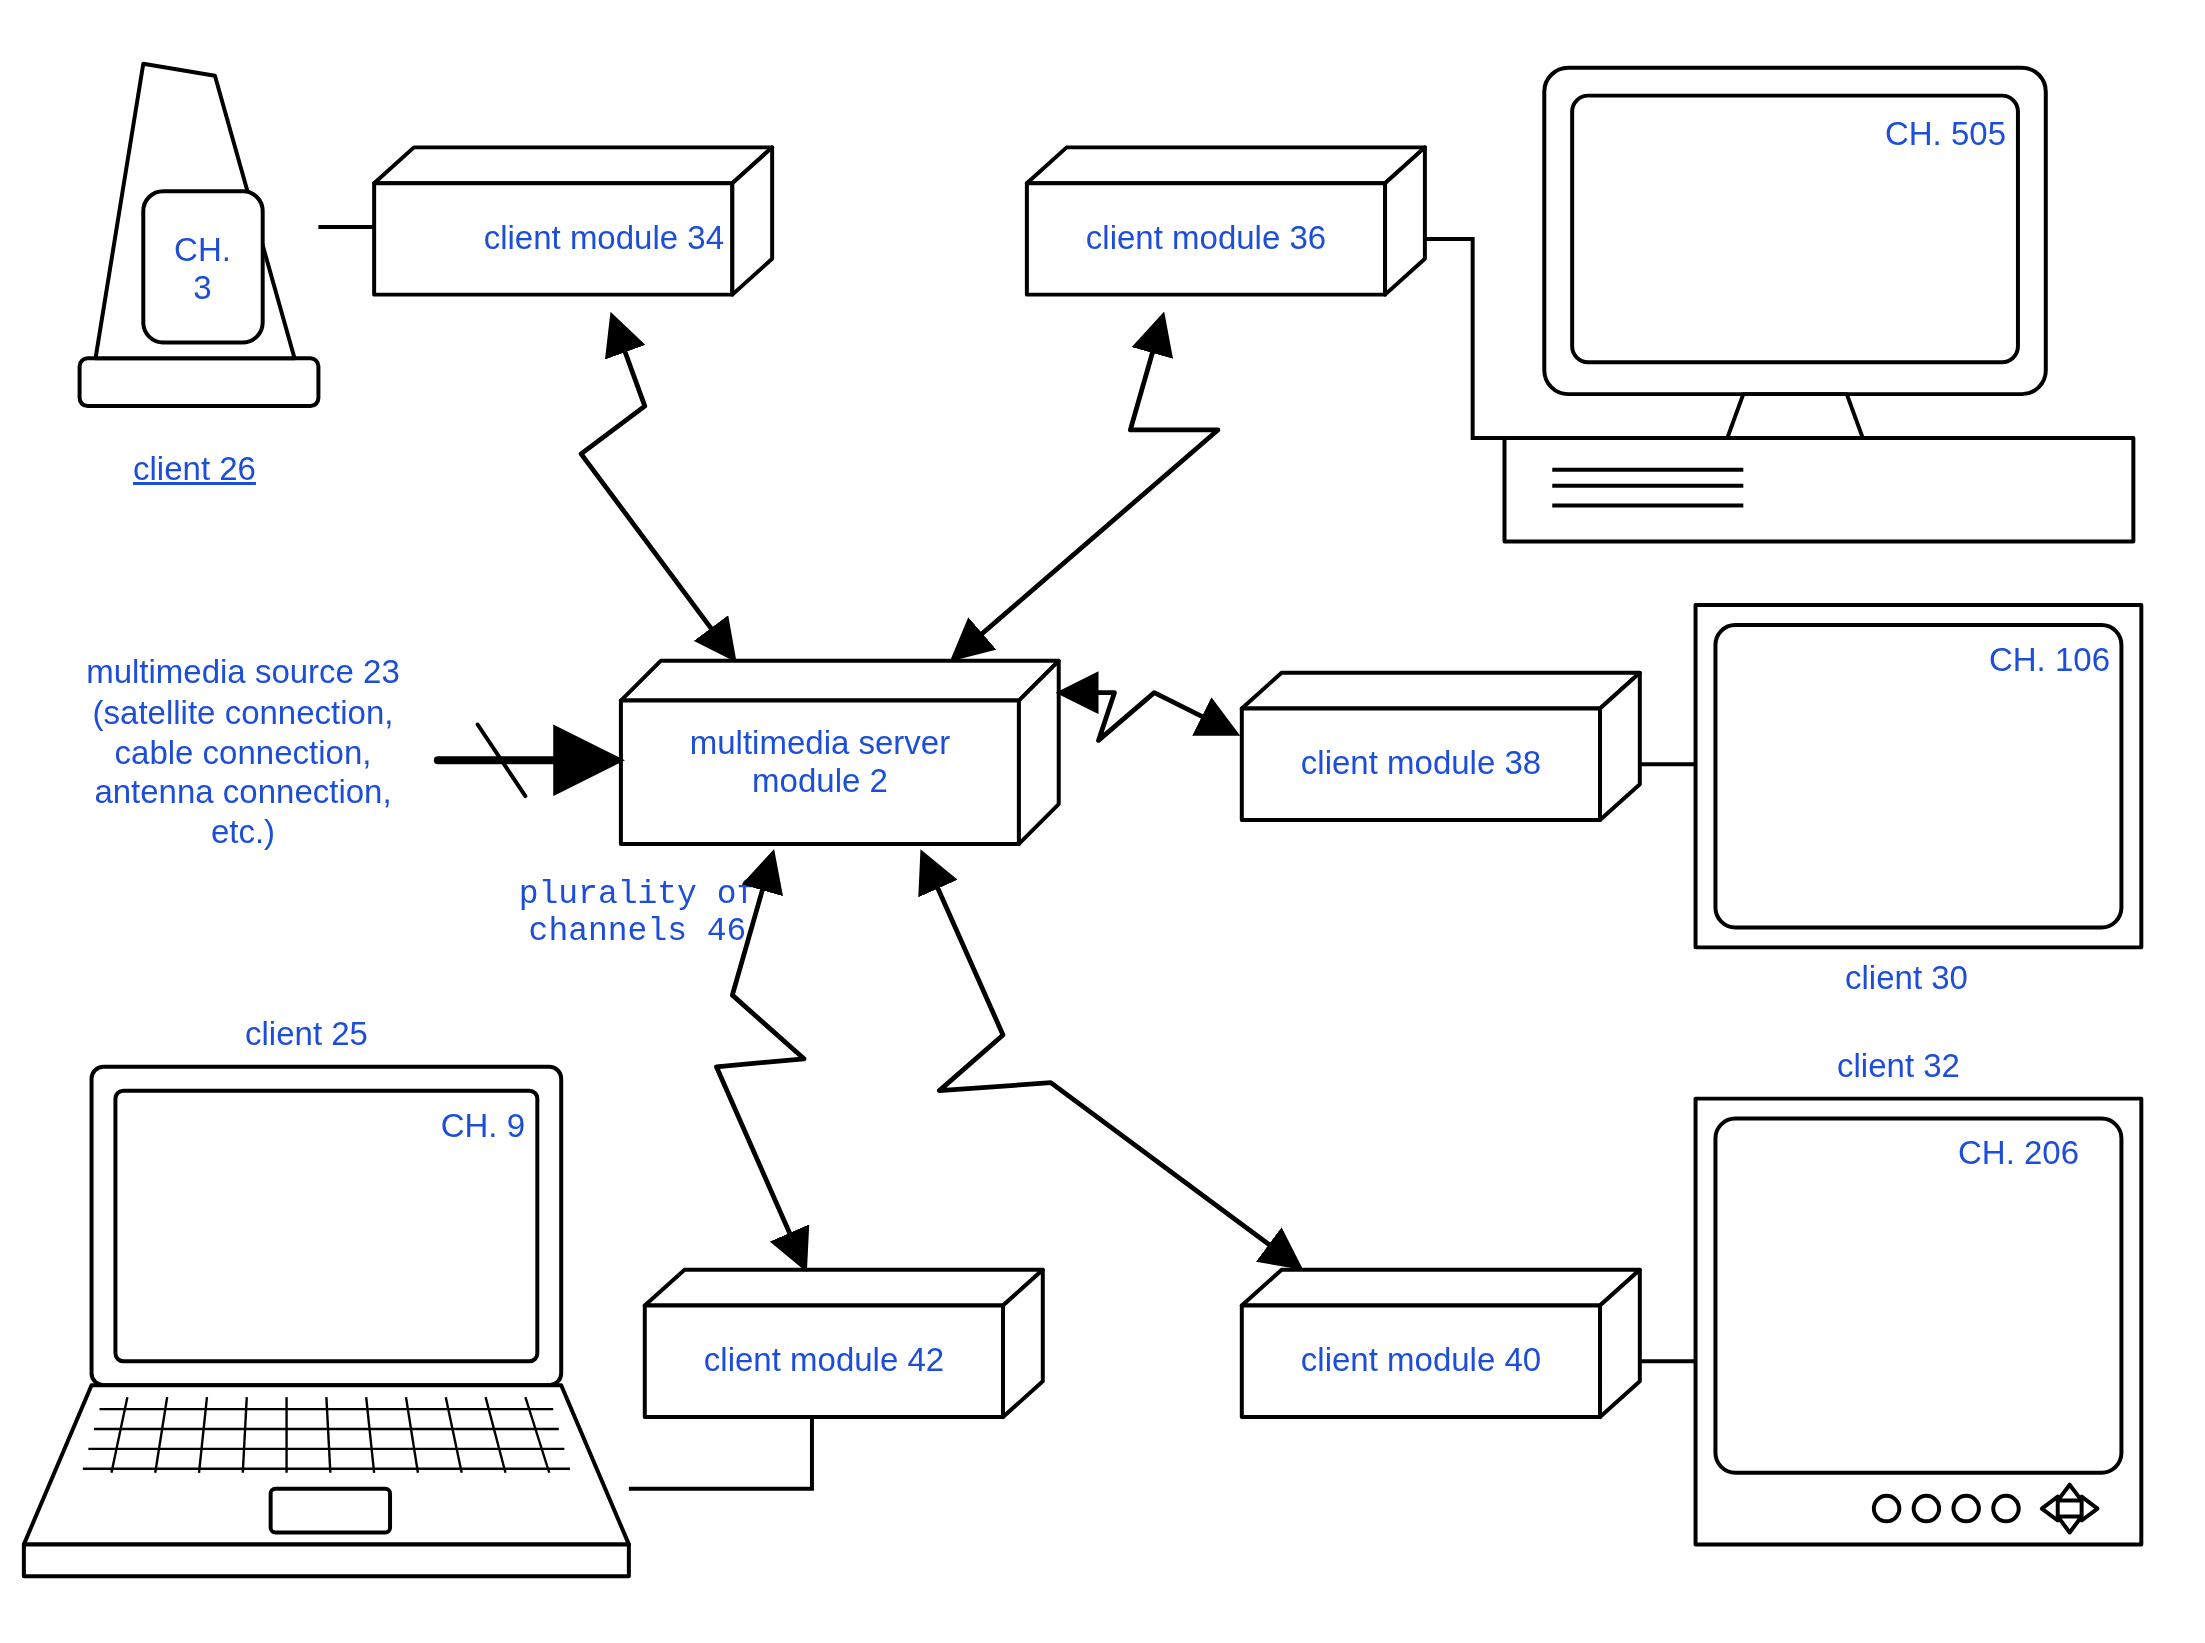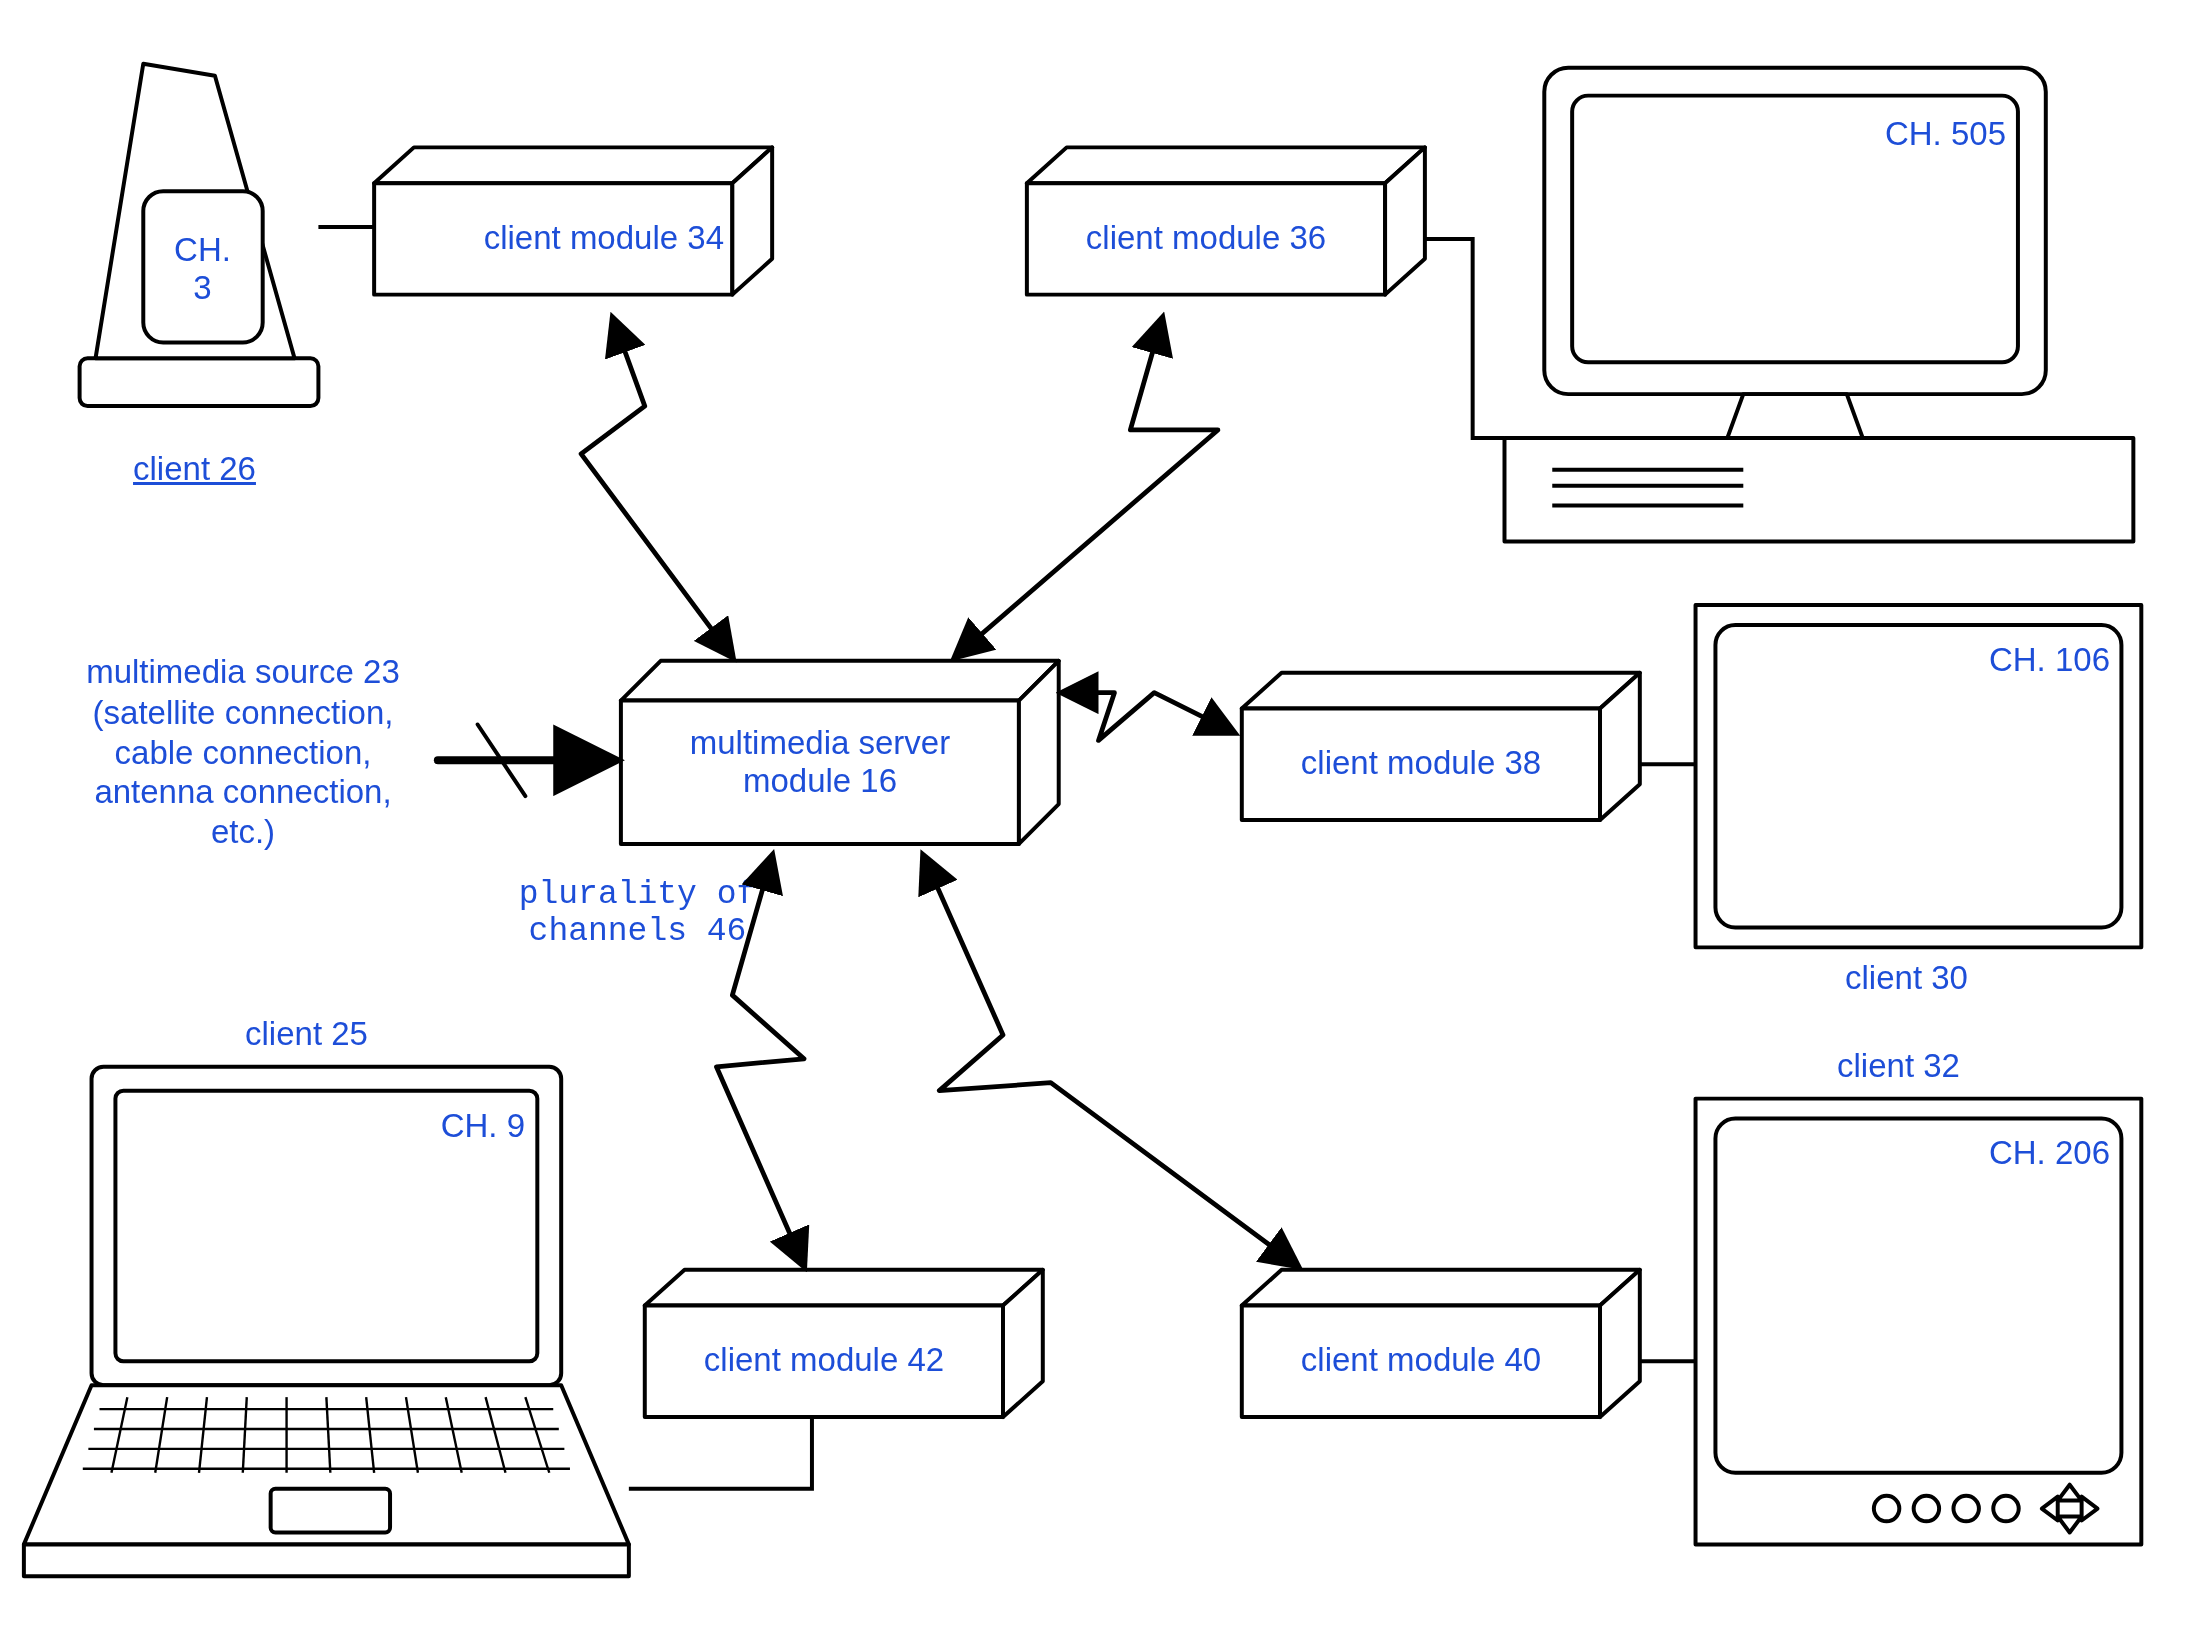--- a/index.html
+++ b/index.html
@@ -40,21 +40,21 @@
   <g stroke="#000" stroke-width="5" fill="#fff" stroke-linejoin="round">
 
     <polygon points="780,880 1280,880 1330,830 830,830"></polygon>
 
     <rect x="780" y="880" width="500" height="180"></rect>
 
     <polygon points="1280,880 1330,830 1330,1010 1280,1060"></polygon>
   </g>
 </svg>
 <div class="label" style="left:629px; top:724px; width:382px;">multimedia server
-module 16</div>
+module 2</div>
 <div class="label" style="left:502px; top:876px; width:271px;font-family:Liberation Mono, monospace;">plurality of
 channels 46</div>
 
 <div class="label" style="left:52px; top:653px; width:382px;">multimedia source 23</div>
 <div class="label" style="left:52px; top:693px; width:382px; line-height:1.2;">(satellite connection,
 cable connection,
 antenna connection,
 etc.)</div>
 
 <svg class="overlay" viewBox="0 0 2770 2065">
@@ -165,21 +165,21 @@
     <circle cx="2420" cy="1895" r="16"></circle>
     <circle cx="2470" cy="1895" r="16"></circle>
     <circle cx="2520" cy="1895" r="16"></circle>
 
     <polygon points="2600,1865 2615,1885 2585,1885"></polygon>
     <polygon points="2600,1925 2615,1905 2585,1905"></polygon>
     <polygon points="2565,1895 2585,1880 2585,1910"></polygon>
     <polygon points="2635,1895 2615,1880 2615,1910"></polygon>
   </g>
 </svg>
-<div class="label" style="left:1927px; top:1134px; width:183px; text-align:right;">CH. 206</div>
+<div class="label" style="left:1927px; top:1134px; width:183px; ">CH. 206</div>
 <div class="label" style="left:1807px; top:1047px; width:183px;">client 32</div>
 
 <svg class="overlay" viewBox="0 0 2770 2065">
   <line x1="2060" y1="1710" x2="2130" y2="1710" stroke="#000" stroke-width="5"></line>
 </svg>
 
 <svg class="overlay" viewBox="0 0 2770 2065">
   <g stroke="#000" stroke-width="5" fill="#fff" stroke-linejoin="round">
 
     <rect x="115" y="1340" width="590" height="400" rx="15"></rect>

